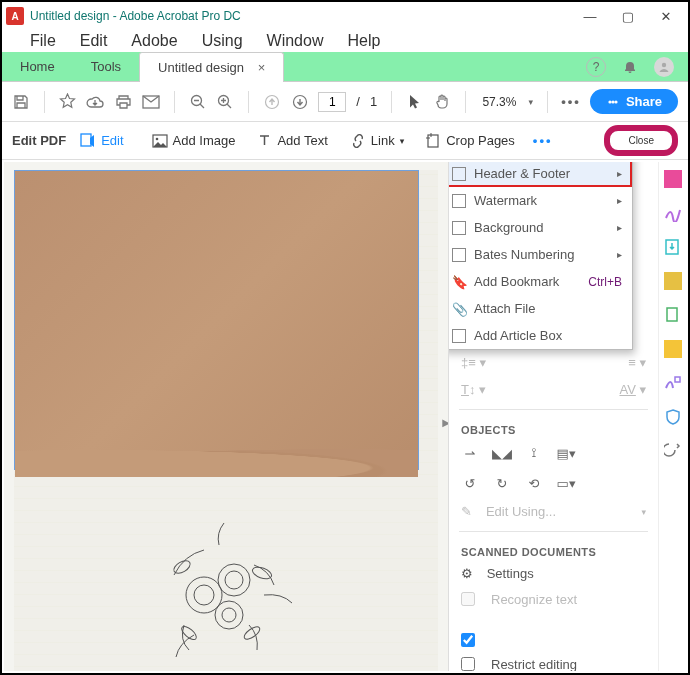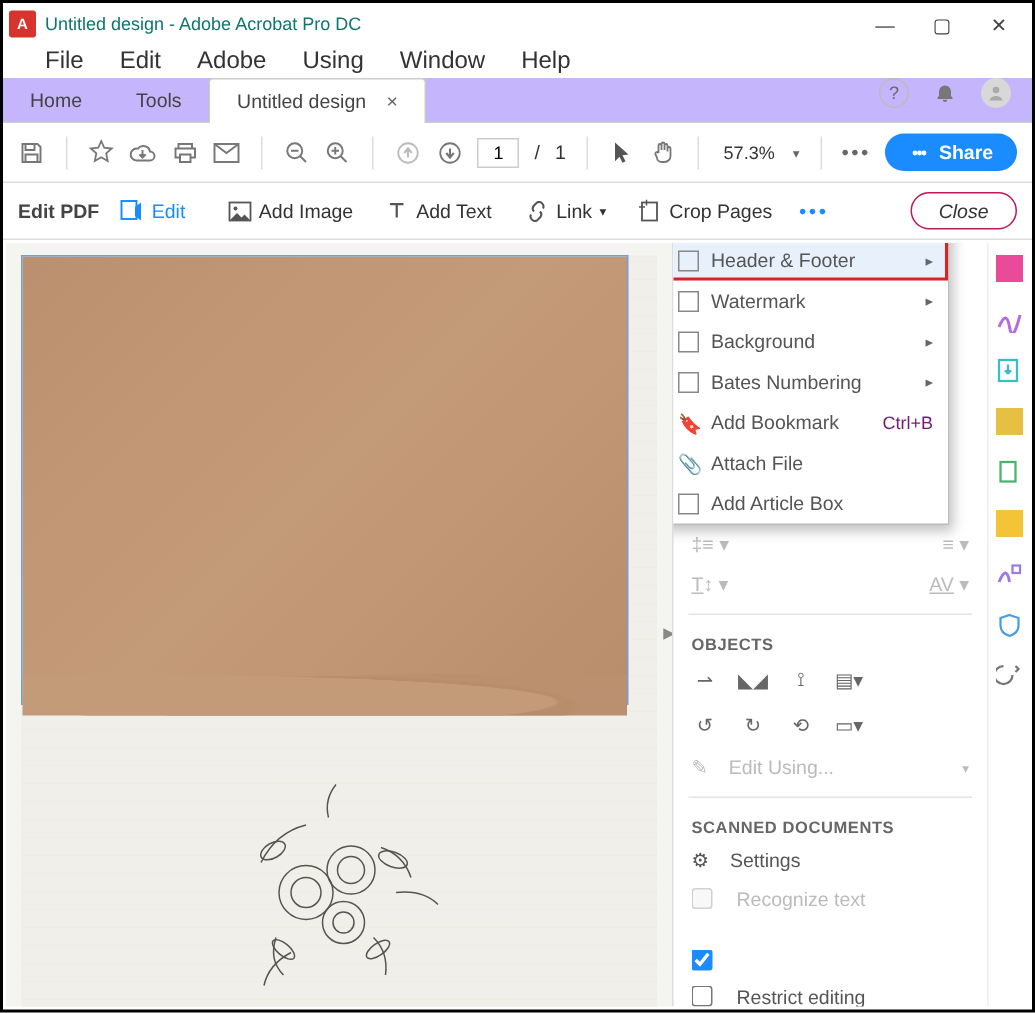--- a/index.html
+++ b/index.html
@@ -4,38 +4,38 @@
 <style>
   * { box-sizing: border-box; margin: 0; padding: 0; font-family: "Segoe UI", Arial, sans-serif; }
   body { width: 690px; height: 675px; background: #fff; border: 2px solid #000; position: relative; overflow: hidden; font-size: 13px; color: #333; }
   .titlebar { height: 28px; display: flex; align-items: center; padding: 0 4px; background: #fff; }
   .titlebar .app-icon { width: 18px; height: 18px; background: #d8342d; display: flex; align-items: center; justify-content: center; color: #fff; font-size: 10px; font-weight: bold; border-radius: 2px; }
   .titlebar .title { margin-left: 6px; font-size: 12px; color: #0f766e; }
   .win-btns { margin-left: auto; display: flex; gap: 18px; padding-right: 8px; }
   .win-btn { width: 20px; height: 20px; display: flex; align-items: center; justify-content: center; color: #444; cursor: pointer; }
   .menubar { height: 22px; display: flex; align-items: center; gap: 8px; padding: 0 20px; font-size: 16px; }
   .menubar span { padding: 2px 8px; cursor: pointer; }
-  .tabbar { height: 30px; display: flex; align-items: flex-start; border-bottom: 1px solid #ccc; background: #c4b5fd; }
+  .tabbar { height: 30px; display: flex; align-items: center; border-bottom: 1px solid #ccc; background: #86efac; }
   .tabbar .tab { padding: 7px 18px; font-size: 13px; cursor: pointer; color: #444; }
   .tabbar .doc-tab { background: #fff; border-top: 1px solid #ccc; border-left: 1px solid #ccc; border-right: 1px solid #ccc; border-top-left-radius: 3px; border-top-right-radius: 3px; margin-bottom: -1px; position: relative; }
   .tabbar .doc-tab .close-tab { margin-left: 10px; color: #666; }
   .tabbar .icons-right { margin-left: auto; display: flex; align-items: center; gap: 16px; padding-right: 14px; color: #666; }
   .circle-icon { width: 20px; height: 20px; border-radius: 50%; border: 1.5px solid #bbb; display:flex;align-items:center;justify-content:center;font-size:12px; }
   .user-circle { background:#d8d8d8; border:none; }
   .toolbar { height: 40px; display: flex; align-items: center; gap: 10px; padding: 0 10px; border-bottom: 1px solid #ddd; }
   .toolbar .sep { width: 1px; height: 22px; background: #ddd; margin: 0 4px; }
   .page-input { width: 28px; height: 20px; text-align: center; border: 1px solid #ccc; font-size: 12px; }
   .zoom-select { font-size: 12px; padding: 0 2px; }
   .share-btn { margin-left: auto; background: #1a8cff; color: #fff; border-radius: 14px; padding: 5px 16px; display: flex; align-items: center; gap: 6px; font-weight: 600; font-size: 13px; cursor: pointer; }
   .editbar { height: 38px; display: flex; align-items: center; gap: 6px; padding: 0 10px; border-bottom: 1px solid #ddd; position: relative; }
   .editbar .label { font-weight: 600; color: #444; }
   .editbar .tool { display: flex; align-items: center; gap: 5px; padding: 4px 8px; cursor: pointer; font-size: 13px; color: #333; }
   .editbar .tool.primary { color: #1a8cff; }
   .editbar .dots { color: #1a8cff; font-weight: bold; letter-spacing: 2px; cursor: pointer; padding: 4px; }
-  .close-pill { margin-left: auto; border: 1px solid #be185d; border-radius: 14px; padding: 4px 18px; cursor: pointer; font-size: 13px; font-style: italic; }
+  .close-pill { margin-left: auto; border: 6px solid #be185d; border-radius: 14px; padding: 4px 18px; cursor: pointer; font-size: 10px; }
   .workarea { position: absolute; left: 2px; top: 160px; right: 2px; bottom: 2px; display: flex; }
   .page-area { flex: 1; background: #f4f4f0; padding: 8px 10px 0 10px; position: relative; overflow: hidden; }
   .doc-bg { background: repeating-linear-gradient(0deg,#f0efe9,#f0efe9 11px,#ececDF 12px),repeating-linear-gradient(90deg,#f0efe9,#f0efe9 11px,#ececDF 12px); width: 100%; height: 520px; position: relative;}
   .texture { position: absolute; left: 0; top: 0; width: 405px; height: 300px; background: linear-gradient(135deg,#bb9070,#c49b79,#b88d6c); border: 1px solid #6fa0dd; }
   .texture:after { content:""; position:absolute; left:0; right:0; bottom:-8px; height:30px; background: radial-gradient(ellipse at 20% 70%,#c49b79 60%,transparent 61%),radial-gradient(ellipse at 50% 80%,#b88d6c 58%,transparent 60%),radial-gradient(ellipse at 80% 65%,#bb9070 62%,transparent 63%);}
   .flower { position: absolute; top: 345px; left: 120px; width: 180px; height: 150px; }
   .flower svg { width: 100%; height: 100%; }
   .eyestext { position: absolute; top: 498px; left: 95px; font-family: "Comic Sans MS", cursive; font-weight: 700; font-size: 18px; color: #e58b2e; letter-spacing: 1px; }
   .side-handle { position: absolute; top: 252px; width: 8px; height: 16px; display:flex; align-items:center; justify-content:center; color:#888; font-size:10px; cursor:pointer;}
   .right-panel { width: 210px; background: #fff; border-left: 1px solid #ddd; padding: 6px 0 0 0; font-size: 13px; color:#555; overflow:hidden; position:relative;}

